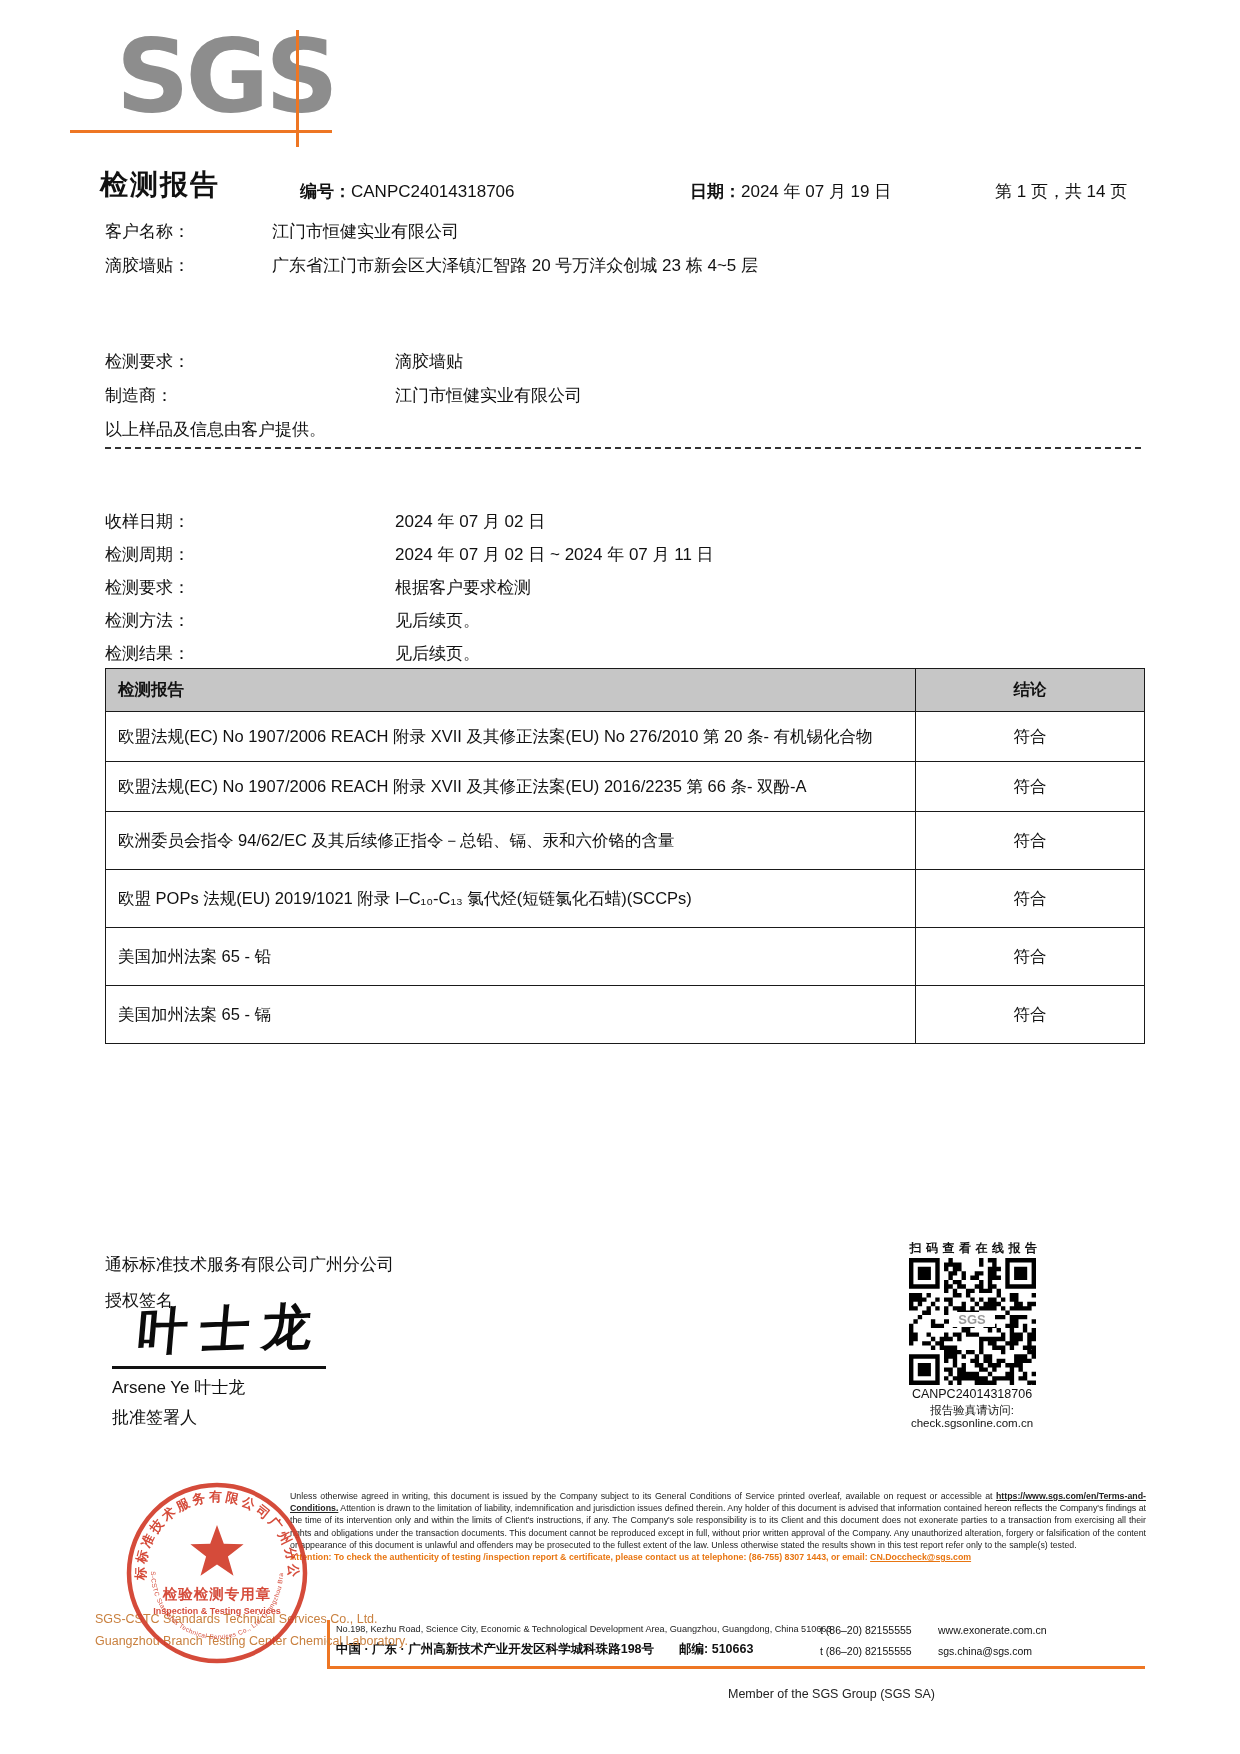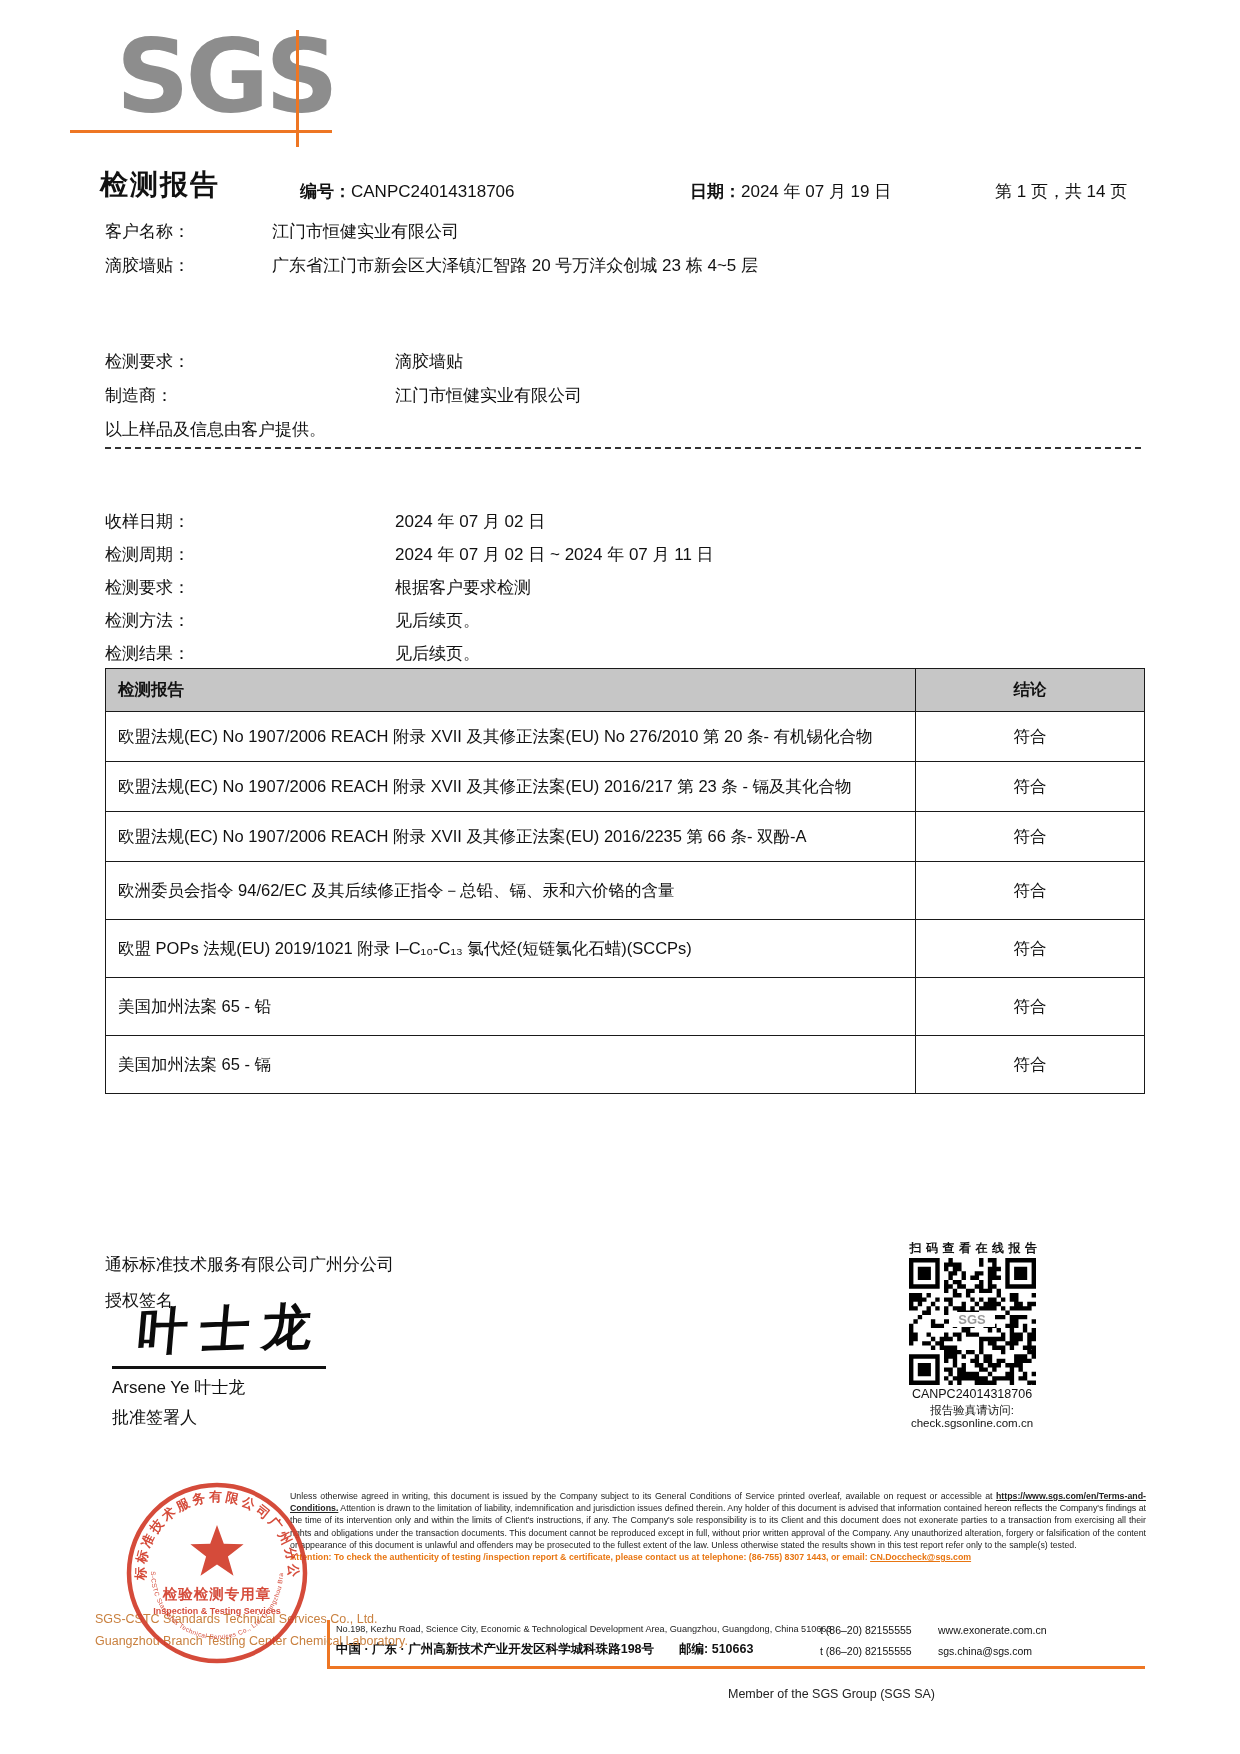--- a/index.html
+++ b/index.html
@@ -136,24 +136,20 @@
   </div>
 
   <table class="results">
     <tbody>
         <tr>
       <th class="req">检测报告</th>
       <th class="con">结论</th>
     </tr>
     <tr class="h2">
       <td class="req">欧盟法规(EC) No 1907/2006 REACH 附录 XVII 及其修正法案(EU) No 276/2010 第 20 条- 有机锡化合物</td>
-      <td class="con">符合</td>
-    </tr>
-    <tr class="h2">
-      <td class="req">欧盟法规(EC) No 1907/2006 REACH 附录 XVII 及其修正法案(EU) 2016/217 第 23 条 - 镉及其化合物</td>
       <td class="con">符合</td>
     </tr>
     <tr class="h2">
       <td class="req">欧盟法规(EC) No 1907/2006 REACH 附录 XVII 及其修正法案(EU) 2016/2235 第 66 条- 双酚-A</td>
       <td class="con">符合</td>
     </tr>
     <tr class="h1">
       <td class="req">欧洲委员会指令 94/62/EC 及其后续修正指令－总铅、镉、汞和六价铬的含量</td>
       <td class="con">符合</td>
     </tr>

